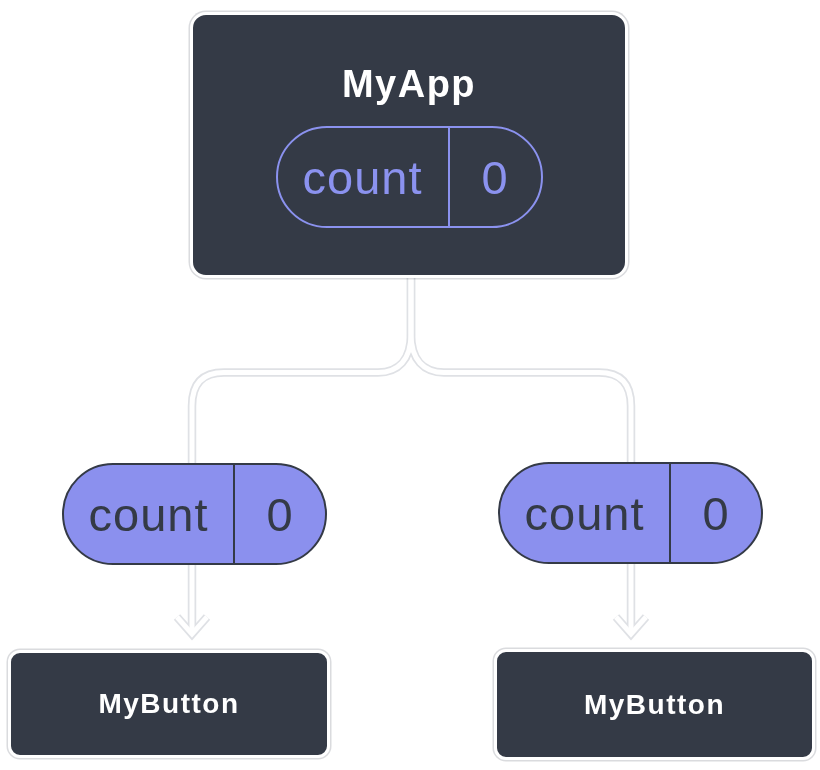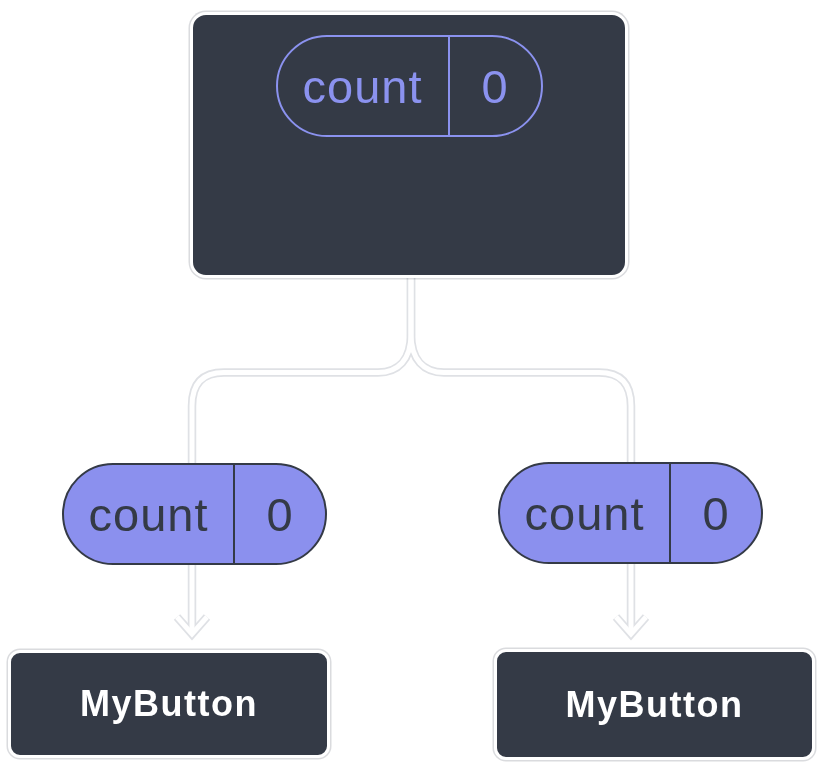--- a/index.html
+++ b/index.html
@@ -35,21 +35,21 @@
   .box-leaf-left  { left: 8px;   top: 650px; width: 322px; height: 108px; }
   .box-leaf-right { left: 494px; top: 649px; width: 321px; height: 111px; }
 
   .component-title {
     color: #ffffff;
     font-size: 38px;
     font-weight: 600;
     letter-spacing: 1.5px;
   }
   .box-root .component-title { margin-top: 48px; }
-  .box-leaf .component-title { font-size: 36px; }
+  .box-leaf .component-title { font-size: 28px; }
 
   
   .pill {
     display: flex;
     align-items: stretch;
     border-radius: 999px;
     overflow: hidden;
   }
   .pill-cell {
     display: flex;
@@ -100,20 +100,21 @@
       <path d="M411 278 L411 334 C411 360 398 372.5 378 372.5 L224 372.5 C202 372.5 192 384 192 406 L192 466"></path>
       <path d="M411 278 L411 334 C411 360 424 372.5 444 372.5 L599 372.5 C621 372.5 631 384 631 406 L631 466"></path>
       <path d="M192 560 L192 630"></path>
       <path d="M177 617 L192 634 L207 617"></path>
       <path d="M631 558 L631 630"></path>
       <path d="M616 617 L631 634 L646 617"></path>
     </g>
   </svg>
 
   <div class="component-box box-root">
+    <div class="component-title">MyApp</div>
     <div class="pill pill-state">
       <div class="pill-cell cell-name">count</div>
       <div class="pill-cell cell-value">0</div>
     </div>
   </div>
 
   <div class="pill pill-prop pill-prop-left">
     <div class="pill-cell cell-name">count</div>
     <div class="pill-cell cell-value">0</div>
   </div>

